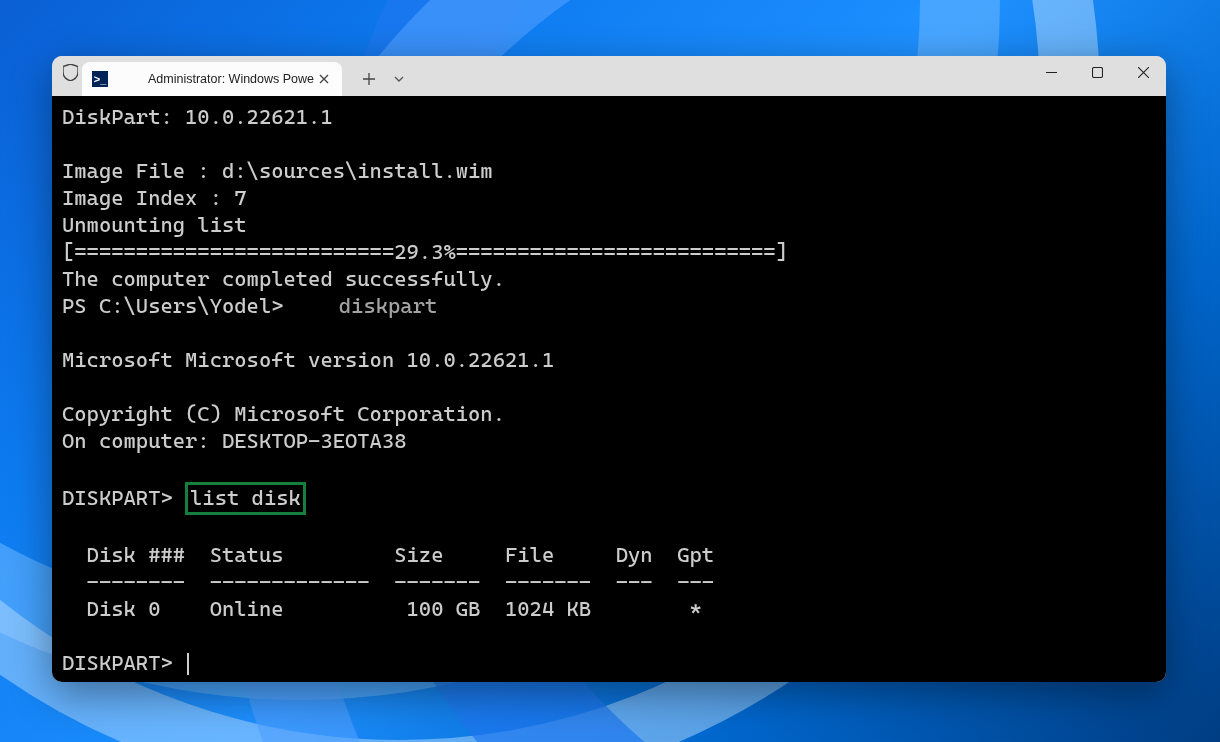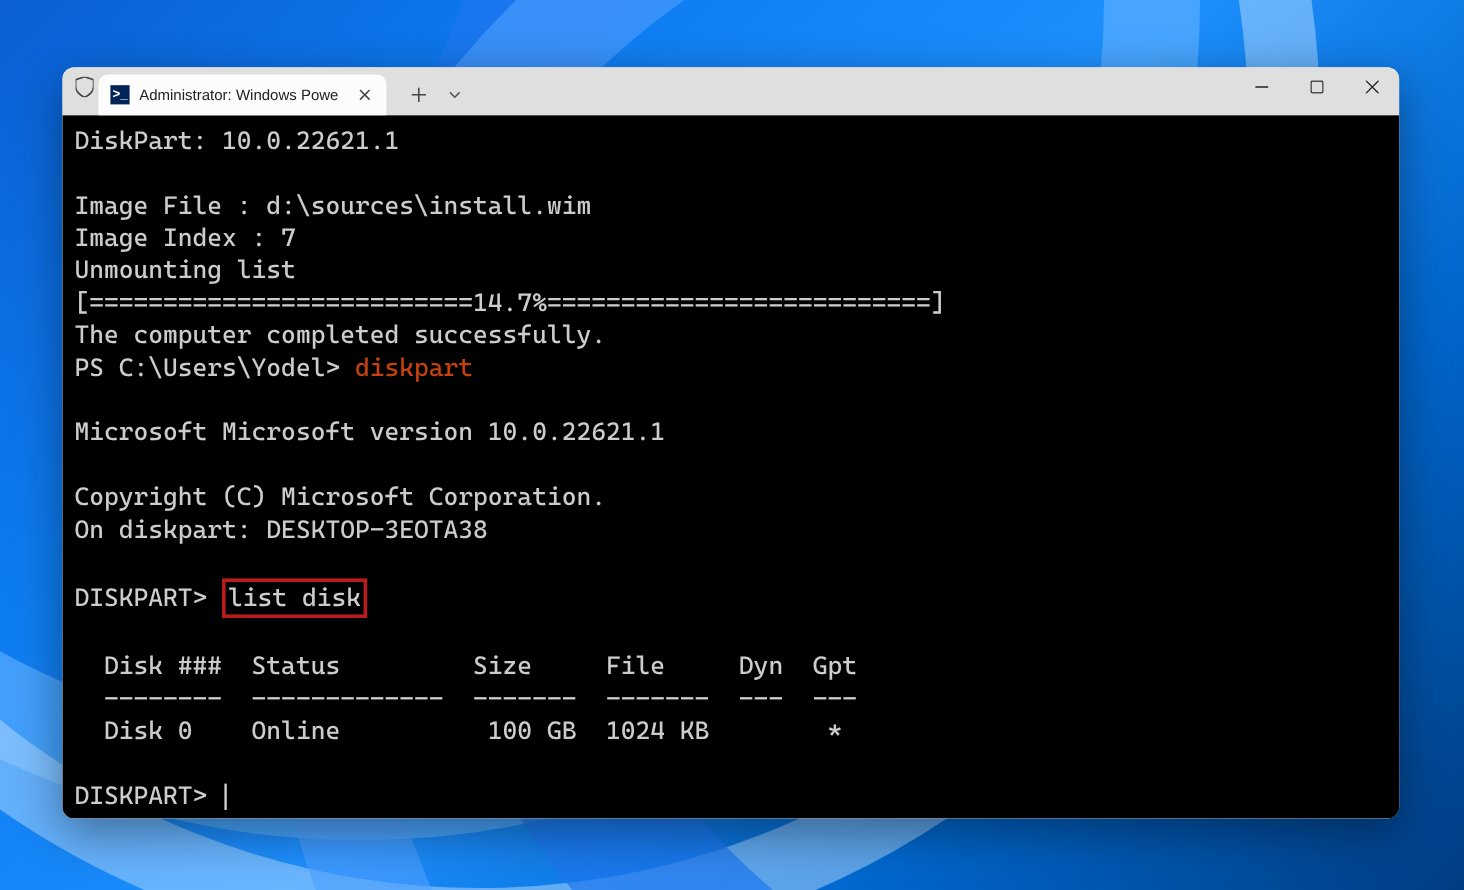--- a/index.html
+++ b/index.html
@@ -73,20 +73,21 @@
       flex-shrink: 0;
     }
     .tab-icon-inner { color: white; font-size: 11px; font-weight: bold; }
     .tab-title {
       font-size: 12.5px;
       color: #222;
       white-space: nowrap;
       overflow: hidden;
       text-overflow: ellipsis;
       flex: 1;
+      margin-left: 32px;
     }
     .tab-close {
       width: 20px;
       height: 20px;
       display: flex;
       align-items: center;
       justify-content: center;
       font-size: 12px;
       color: #555;
       border-radius: 4px;
@@ -135,23 +136,23 @@
       background: #000;
       height: calc(100% - 40px);
       padding: 8px 10px;
       font-family: 'Cascadia Mono', 'Consolas', monospace;
       font-size: 21px;
       line-height: 27px;
       color: #ccc;
       overflow: hidden;
       white-space: pre;
     }
-    .yellow { color: #c2410c; }
+    .yellow { color: #a3a3a3; margin-left: 43px; }
     .highlight-box {
-      border: 3px solid #b91c1c;
+      border: 3px solid #15803d;
       padding: 0 2px;
       display: inline-block;
     }
     .cursor-block {
       display: inline-block;
       width: 2px;
       height: 22px;
       background: #ccc;
       vertical-align: text-bottom;
       margin-left: 2px;
@@ -210,28 +211,28 @@
           </svg>
       </div>
     </div>
   </div>
 
   <div class="terminal"><span>DiskPart: 10.0.22621.1</span>
 <span></span>
 <span>Image File : d:\sources\install.wim</span>
 <span>Image Index : 7</span>
 <span>Unmounting list</span>
-<span>[==========================14.7%==========================]</span>
+<span>[==========================29.3%==========================]</span>
 <span>The computer completed successfully.</span>
 <span>PS C:\Users\Yodel&gt; </span><span class="yellow">diskpart</span>
 <span></span>
 <span>Microsoft Microsoft version 10.0.22621.1</span>
 <span></span>
 <span>Copyright (C) Microsoft Corporation.</span>
-<span>On diskpart: DESKTOP-3EOTA38</span>
+<span>On computer: DESKTOP-3EOTA38</span>
 <span></span>
 <span>DISKPART&gt; </span><span class="highlight-box">list disk</span>
 <span></span>
 <span>  Disk ###  Status         Size     File     Dyn  Gpt</span>
 <span>  --------  -------------  -------  -------  ---  ---</span>
 <span>  Disk 0    Online          100 GB  1024 KB        *</span>
 <span></span>
 <span>DISKPART&gt; </span><span class="cursor-block"></span></div>
 </div>
 

